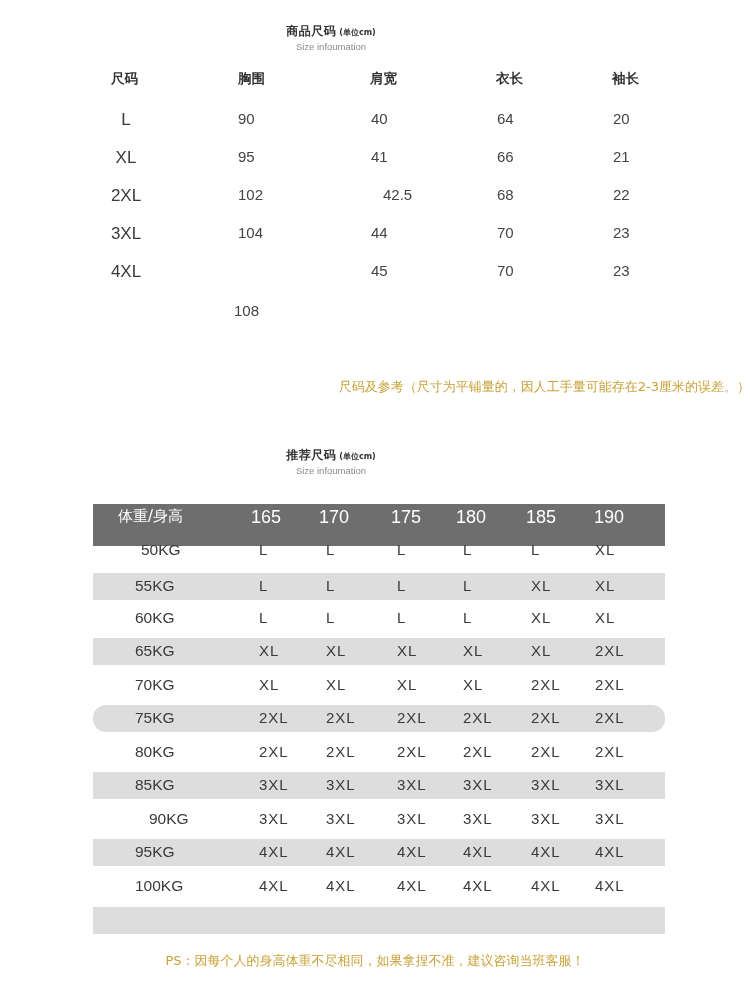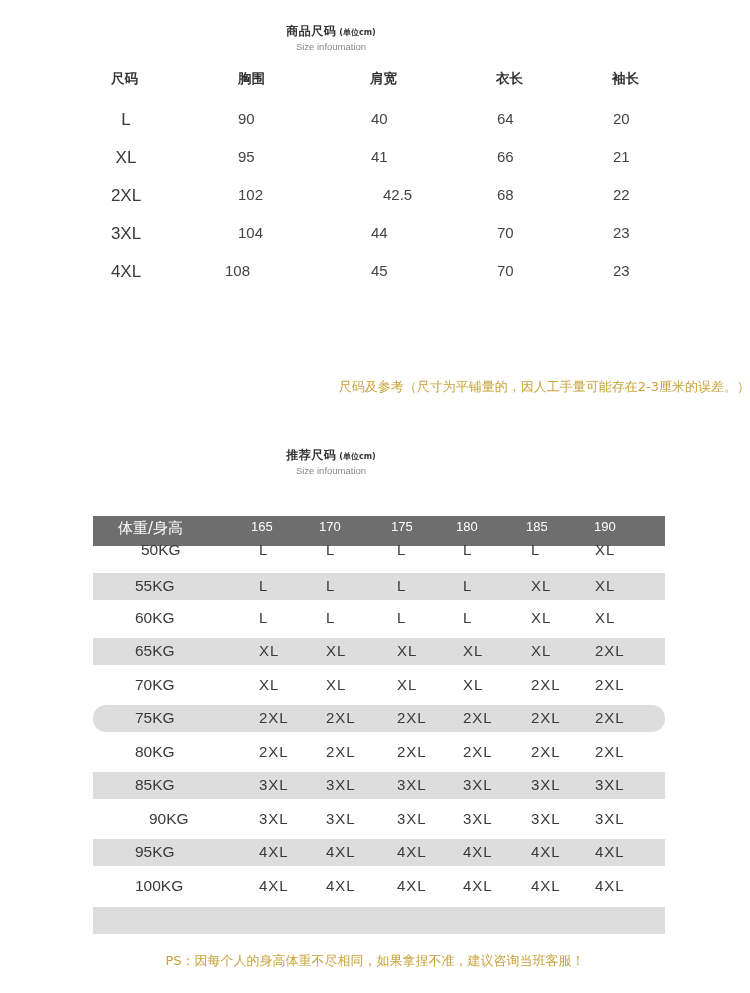--- a/index.html
+++ b/index.html
@@ -29,25 +29,25 @@
   .mt .row .cell { font-size: 15px; color: #444; }
   .mt .row .cell.size { font-size: 17px; color: #3a3a3a; width: 40px; text-align: center; }
 
   .note {
     position: absolute; left: 0; width: 750px; text-align: center;
     font-size: 13px; color: #c9a23a;
   }
   
   .rt { position: absolute; left: 93px; width: 572px; }
   .rt .thead {
-    position: absolute; left: 0; top: 12px; width: 572px; height: 30px;
+    position: absolute; left: 0; top: 0; width: 572px; height: 42px;
     background: #6e6e6e;
   }
   .rt .thead .cell {
-    position: absolute; top: 3px; color: #ffffff; font-size: 13px;
+    position: absolute; top: 3px; color: #ffffff; font-size: 18px;
     font-family: "Liberation Sans", sans-serif;
   }
   .rt .thead .cell.first { font-family: "DejaVu Sans", sans-serif; font-size: 15px; }
   .rt .trow {
     position: absolute; left: 0; width: 572px; height: 27px;
   }
   .rt .trow.striped { background: #dddddd; }
   .rt .trow .cell {
     position: absolute; top: 4px; font-size: 15px; color: #3a3a3a;
     font-family: "Liberation Sans", sans-serif; letter-spacing: 1px;
@@ -94,21 +94,21 @@
   </div>
   <div class="row" style="top:224px;">
     <span class="cell size" style="left:106px;">3XL</span>
     <span class="cell" style="left:238px;">104</span>
     <span class="cell" style="left:371px;">44</span>
     <span class="cell" style="left:497px;">70</span>
     <span class="cell" style="left:613px;">23</span>
   </div>
   <div class="row" style="top:262px;">
     <span class="cell size" style="left:106px;">4XL</span>
-    <span class="cell" style="left:225px;">108</span>
+    <span class="cell" style="left:234px;margin-top:40px;">108</span>
     <span class="cell" style="left:371px;">45</span>
     <span class="cell" style="left:497px;">70</span>
     <span class="cell" style="left:613px;">23</span>
   </div>
 </div>
 
 <div class="note" style="top:378px;text-align:right;">尺码及参考（尺寸为平铺量的，因人工手量可能存在2-3厘米的误差。）</div>
 
 <div class="section-title" style="top:444px;">
   <span class="main">推荐尺码</span><span class="unit">(单位cm)</span>

